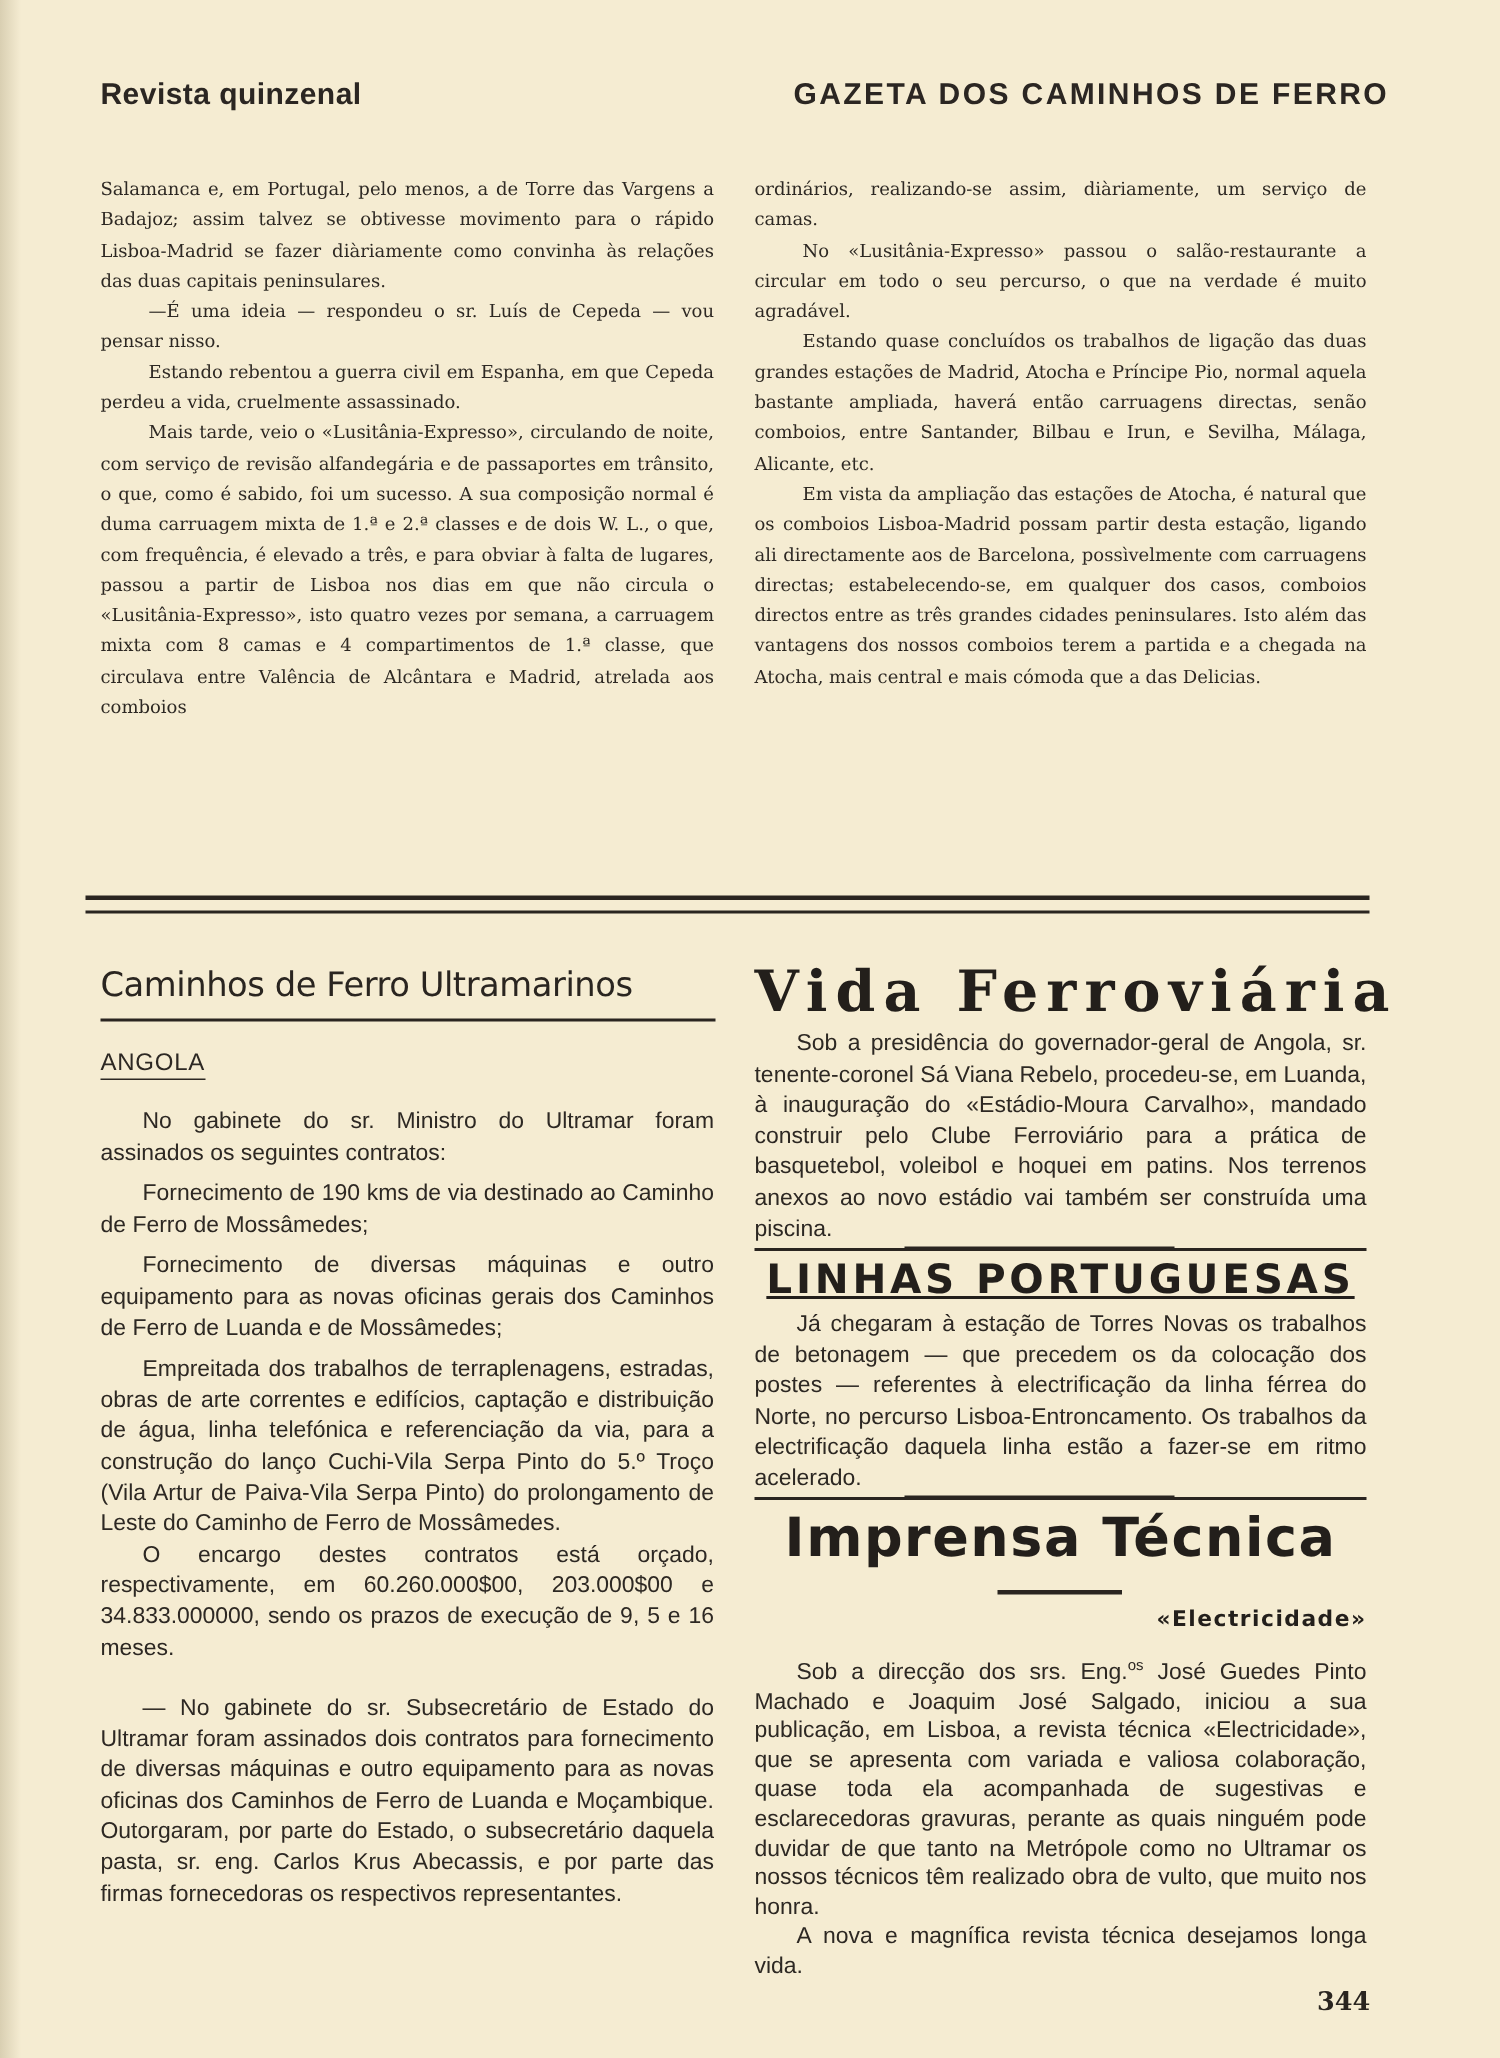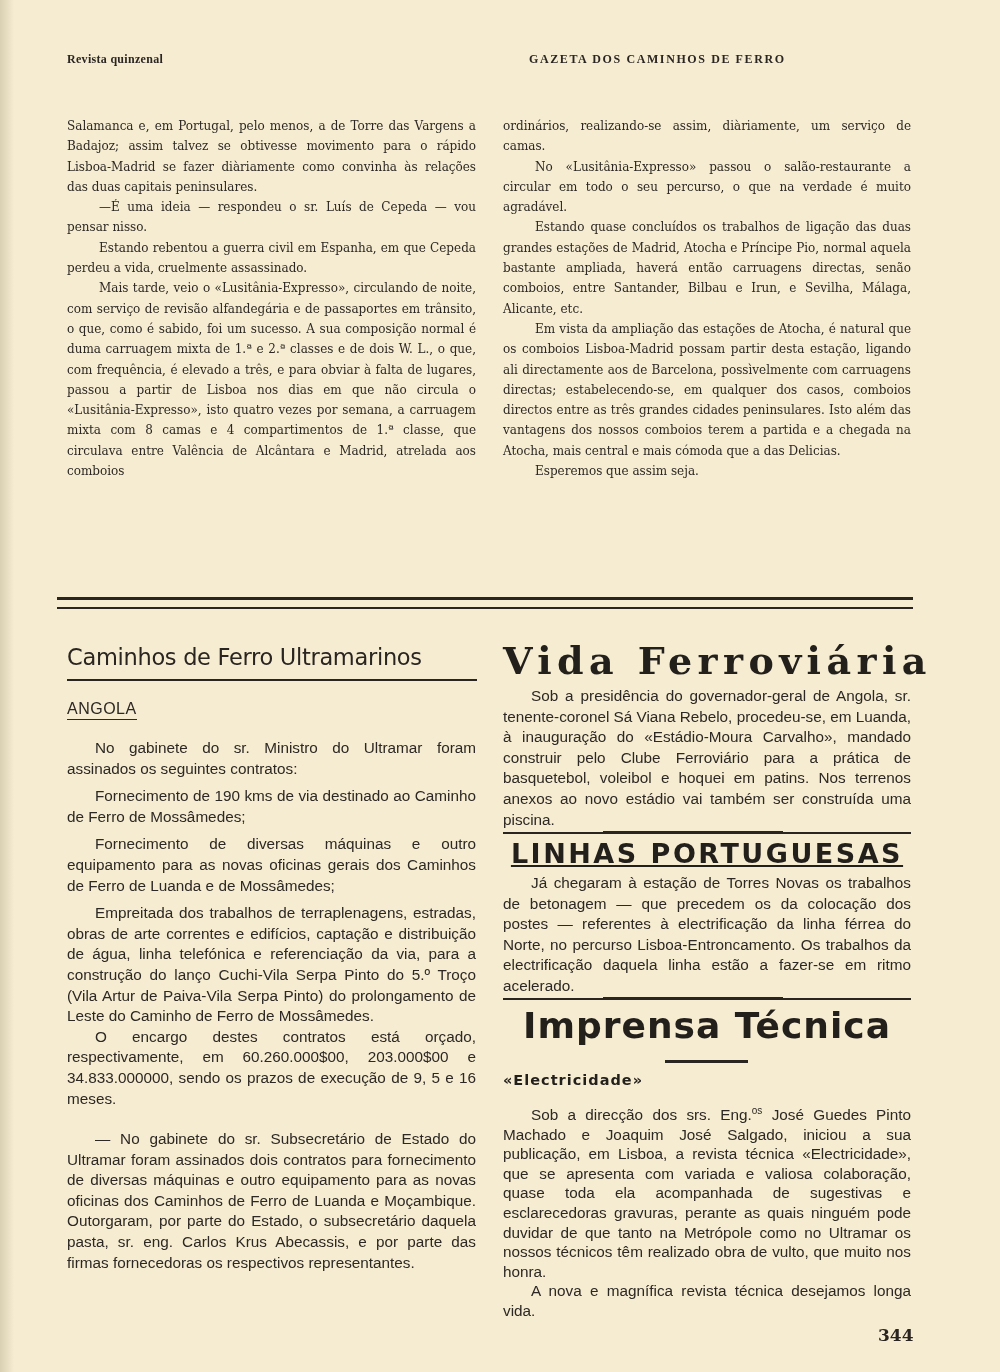--- a/index.html
+++ b/index.html
@@ -8,22 +8,22 @@
     background:#f5ecd2;
     position:relative;
     color:#2a2520;
   }
   .page-shade {
     position:absolute; left:0; top:0; width:14px; height:1372px;
     background:linear-gradient(to right, #d9cfb2, #f5ecd2);
   }
   .running-head {
     position:absolute; top:52px;
-    font-family:Liberation Serif, serif; font-weight:bold;
-    font-size:12px; color:#2b2622; letter-spacing:0.3px;
+    font-family:Liberation Sans, sans-serif; font-weight:bold;
+    font-size:20px; color:#2b2622; letter-spacing:0.3px;
   }
   .rh-left { left:67px; }
   .rh-right { left:529px; letter-spacing:1.6px; }
 
   .col {
     position:absolute;
     font-family:"DejaVu Serif", serif;
     font-size:12px; line-height:20.3px;
     text-align:justify; color:#2d2823;
   }
@@ -87,21 +87,21 @@
 
   .imprensa-title {
     position:absolute; left:503px; top:1005px; width:408px; text-align:center;
     font-family:"DejaVu Sans", sans-serif; font-weight:bold; font-size:36px;
     letter-spacing:1px; color:#231f1b; white-space:nowrap;
   }
   .short-rule {
     position:absolute; left:665px; top:1060px; width:83px; height:3px; background:#2a2520;
   }
   .electricidade-sub {
-    position:absolute; left:503px; top:1072px; width:408px; text-align:left;
+    position:absolute; left:503px; top:1072px; width:408px; text-align:right;
     font-family:"DejaVu Sans", sans-serif; font-weight:bold; font-size:14.5px;
     letter-spacing:1px; color:#231f1b;
   }
   .imprensa-body { position:absolute; left:503px; top:1101px; width:408px; line-height:19.6px; }
   .imprensa-body sup { font-size:10px; }
 
   .page-number {
     position:absolute; left:878px; top:1325px;
     font-family:"DejaVu Serif", serif; font-weight:bold; font-size:17px; color:#2a2520;
   }
@@ -119,21 +119,20 @@
   <p>—É uma ideia — respondeu o sr. Luís de Cepeda — vou pensar nisso.</p>
   <p>Estando rebentou a guerra civil em Espanha, em que Cepeda perdeu a vida, cruelmente assassinado.</p>
   <p>Mais tarde, veio o «Lusitânia-Expresso», circulando de noite, com serviço de revisão alfandegária e de passaportes em trânsito, o que, como é sabido, foi um sucesso. A sua composição normal é duma carruagem mixta de 1.ª e 2.ª classes e de dois W. L., o que, com frequência, é elevado a três, e para obviar à falta de lugares, passou a partir de Lisboa nos dias em que não circula o «Lusitânia-Expresso», isto quatro vezes por semana, a carruagem mixta com 8 camas e 4 compartimentos de 1.ª classe, que circulava entre Valência de Alcântara e Madrid, atrelada aos comboios</p>
 </div>
 
 <div class="col top-right">
   <p class="noindent">ordinários, realizando-se assim, diàriamente, um serviço de camas.</p>
   <p>No «Lusitânia-Expresso» passou o salão-restaurante a circular em todo o seu percurso, o que na verdade é muito agradável.</p>
   <p>Estando quase concluídos os trabalhos de ligação das duas grandes estações de Madrid, Atocha e Príncipe Pio, normal aquela bastante ampliada, haverá então carruagens directas, senão comboios, entre Santander, Bilbau e Irun, e Sevilha, Málaga, Alicante, etc.</p>
   <p>Em vista da ampliação das estações de Atocha, é natural que os comboios Lisboa-Madrid possam partir desta estação, ligando ali directamente aos de Barcelona, possìvelmente com carruagens directas; estabelecendo-se, em qualquer dos casos, comboios directos entre as três grandes cidades peninsulares. Isto além das vantagens dos nossos comboios terem a partida e a chegada na Atocha, mais central e mais cómoda que a das Delicias.</p>
-  <p>Esperemos que assim seja.</p>
 </div>
 
 <div class="double-rule"></div>
 
 <div class="ultramar-title">Caminhos de Ferro Ultramarinos</div>
 <div class="ultramar-rule"></div>
 <div class="angola-label">ANGOLA</div>
 
 <div class="sans left-body">
   <p>No gabinete do sr. Ministro do Ultramar foram assinados os seguintes contratos:</p>

